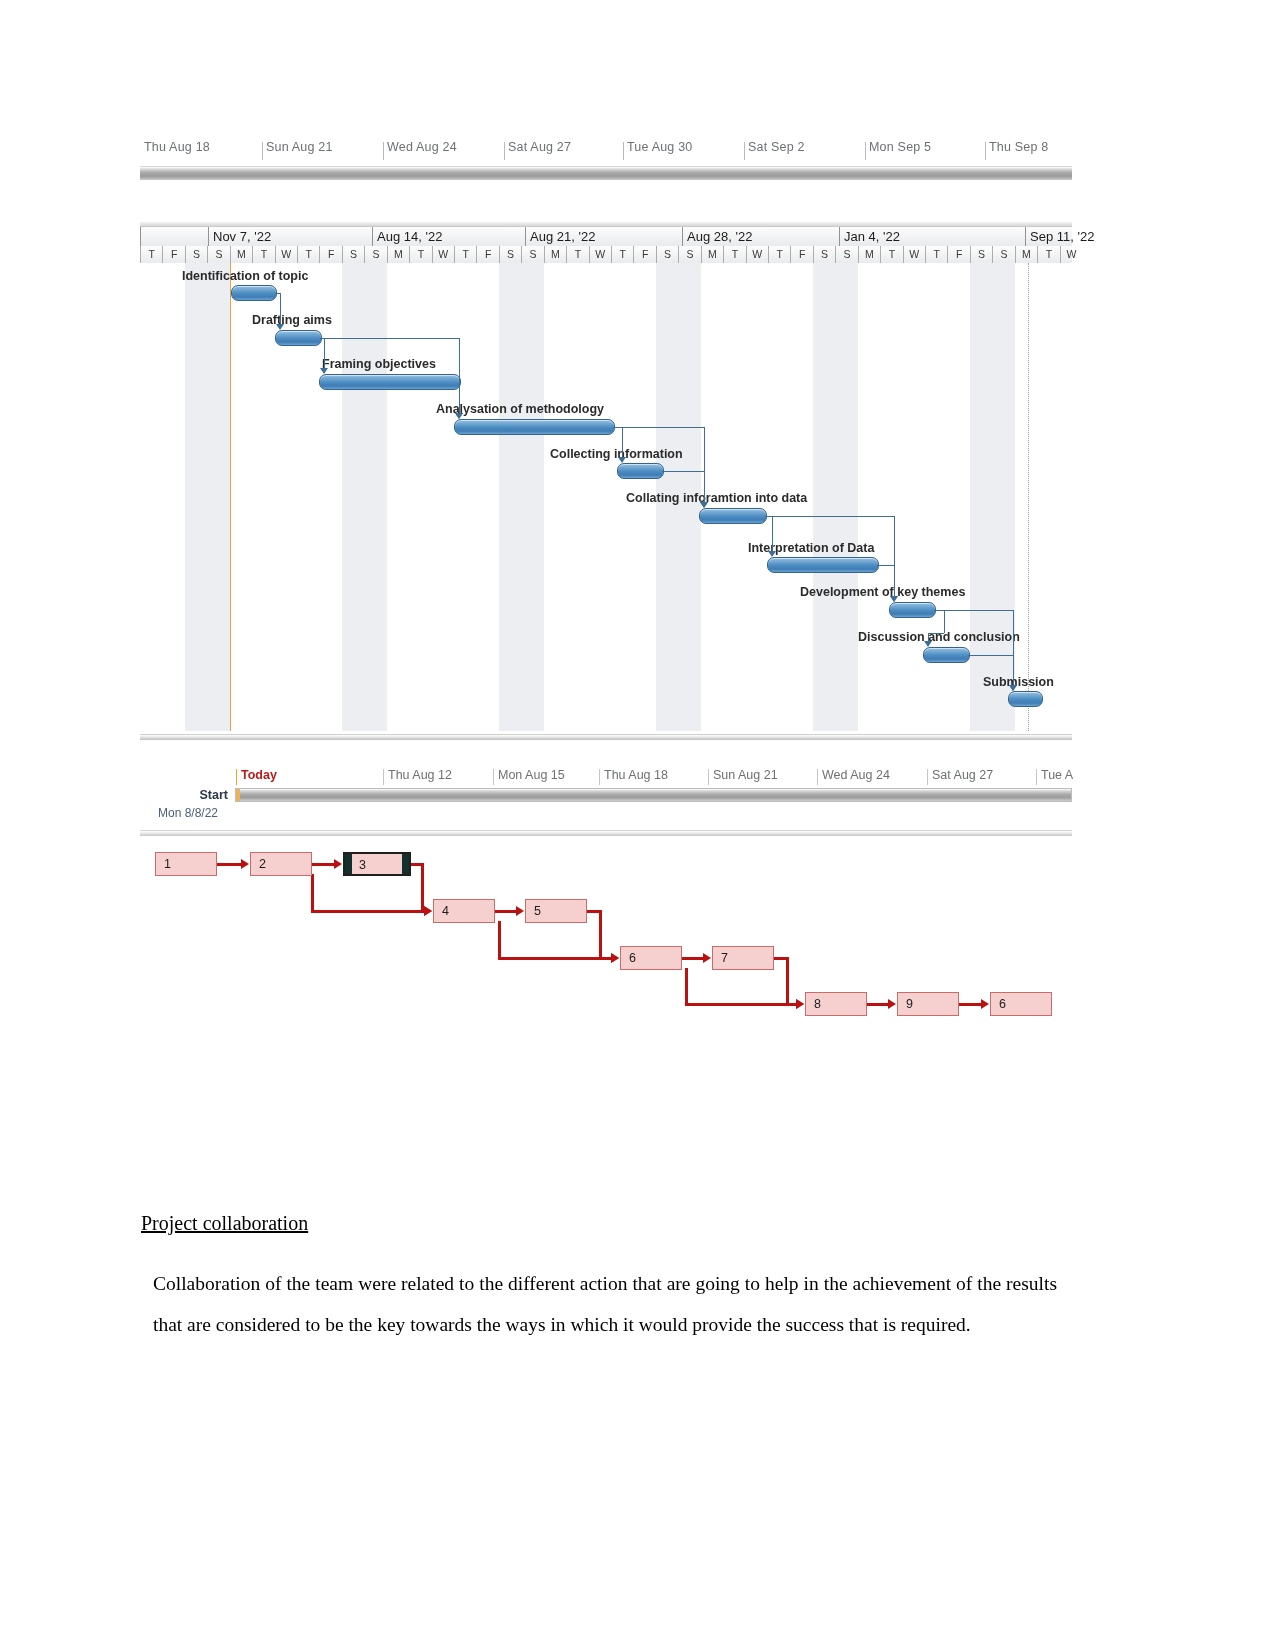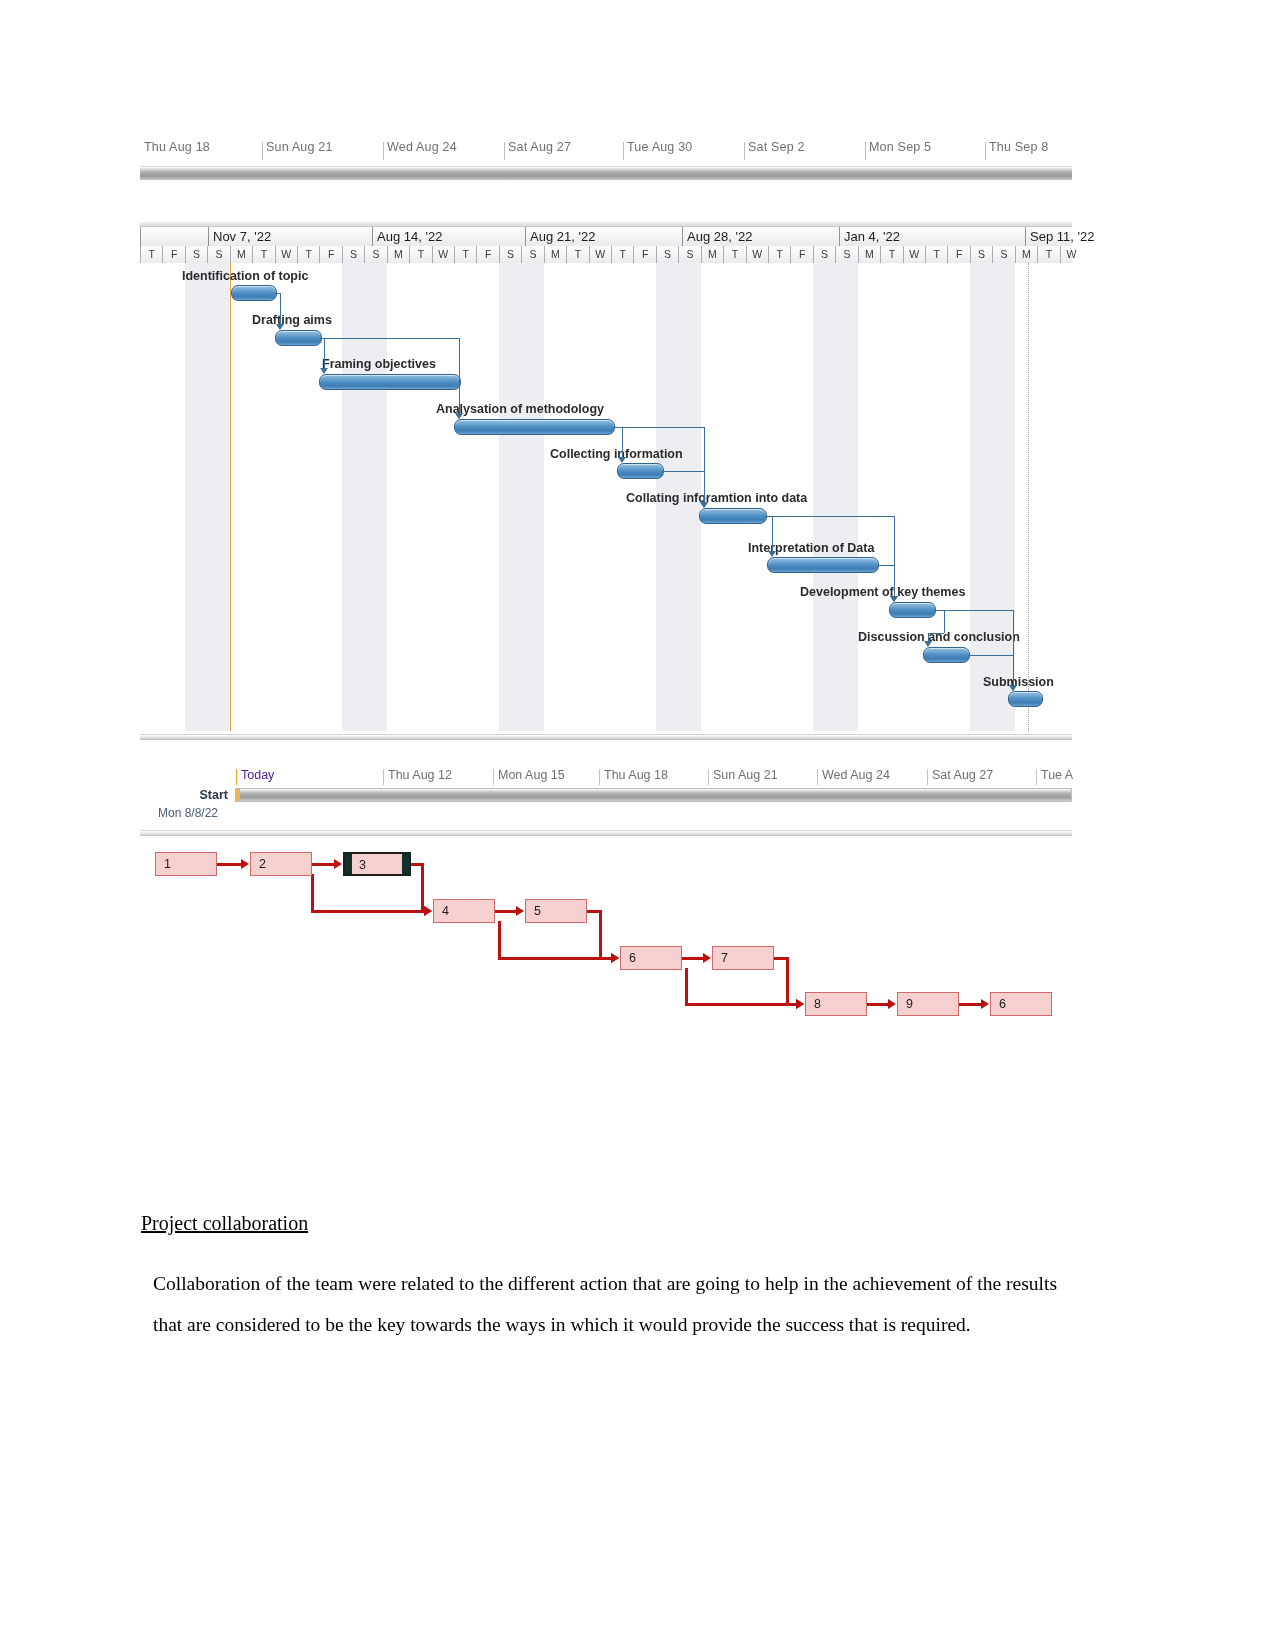--- a/index.html
+++ b/index.html
@@ -44,21 +44,21 @@
   .lnkv{width:1px;}
   .arrow{position:absolute;width:0;height:0;border-left:4px solid transparent;border-right:4px solid transparent;
       border-top:6px solid #3d6f96;}
 
   #gantt .botline{position:absolute;left:0;top:512px;width:100%;height:5px;
       background:linear-gradient(to bottom,#ffffff,#dadada 60%,#bdbdbd);border-top:1px solid #d0d0d0;}
 
   
   #bot-strip{position:absolute;left:140px;top:768px;width:932px;height:60px;}
   .bs-label{position:absolute;top:0;font-size:12.5px;color:#6d7075;white-space:nowrap;}
-  .bs-label.today{color:#4c1d95;font-weight:normal;}
+  .bs-label.today{color:#b91c1c;font-weight:bold;}
   .bs-tick{position:absolute;top:1px;width:1px;height:16px;background:#c2c5c9;}
   .bs-tick.today{background:#f0a029;}
   #bot-strip .bsbar{position:absolute;left:95px;top:20px;width:837px;height:14px;
       background:linear-gradient(to bottom,#ffffff 0%,#d8d8d8 15%,#a9a9a9 45%,#9d9d9d 72%,#cfcfcf 100%);
       border:1px solid #bdbdbd;box-sizing:border-box;}
   #bot-strip .bsbar .nub{position:absolute;left:0;top:0;width:4px;height:100%;background:#e8b45c;}
   #startlbl{position:absolute;left:36px;top:20px;width:52px;text-align:right;
       font-size:12.5px;font-weight:bold;color:#2b3a4a;}
   #startdate{position:absolute;left:18px;top:38px;font-size:12px;color:#4b6079;}
 

